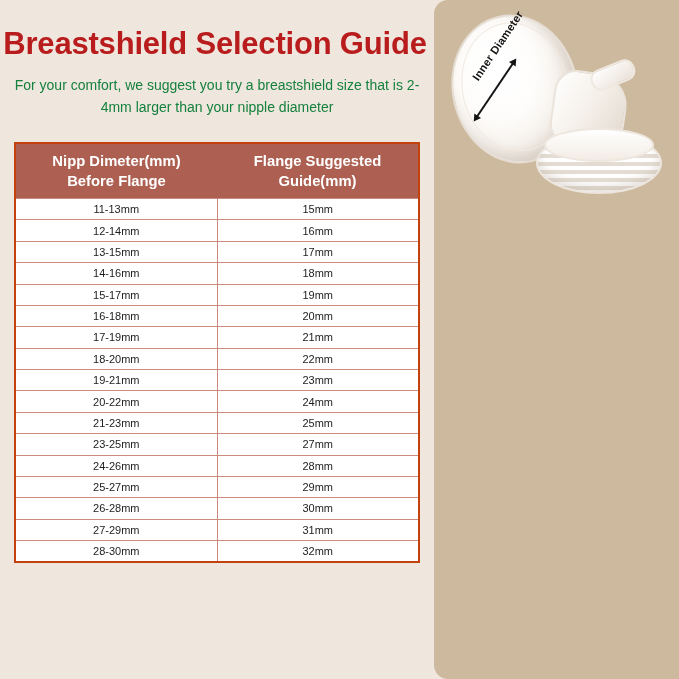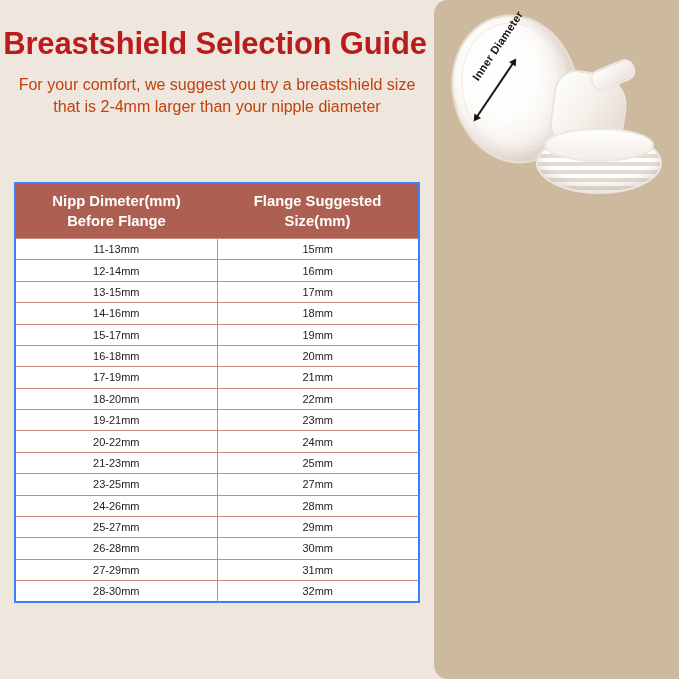--- a/index.html
+++ b/index.html
@@ -33,35 +33,34 @@
     font-weight: bold;
     color: #b91c1c;
     letter-spacing: -0.2px;
   }
 
   #subtitle {
     position: absolute;
     left: 10px; top: 74px;
     width: 414px;
     text-align: center;
-    font-size: 16px;
+    font-size: 14px;
     line-height: 22px;
-    color: #c2410c;
+    color: #15803d;
   }
 
   
   #size-table {
     position: absolute;
     left: 14px; top: 142px;
     width: 404px;
     border-collapse: collapse;
-    border: 2px solid #3b82f6;
+    border: 2px solid #c2410c;
     background: #8b5cf6;
     table-layout: fixed;
-    margin-top: 40px;
   }
   #size-table th {
     background: #ad6052;
     color: #ffffff;
     font-size: 14.8px;
     font-weight: bold;
     line-height: 20px;
     padding: 7px 4px;
     text-align: center;
     border: none;
@@ -198,21 +197,21 @@
         <col class="c2">
       </colgroup>
     <thead>
       <tr>
         <th>
           <div>Nipp Dimeter(mm)</div>
           <div>Before Flange</div>
         </th>
         <th>
           <div>Flange Suggested</div>
-          <div>Size(mm)</div>
+          <div>Guide(mm)</div>
         </th>
       </tr>
     </thead>
     <tbody id="table-body">
         <tr>
           <td>11-13mm</td>
           <td>15mm</td>
         </tr>
         <tr>
           <td>12-14mm</td>

